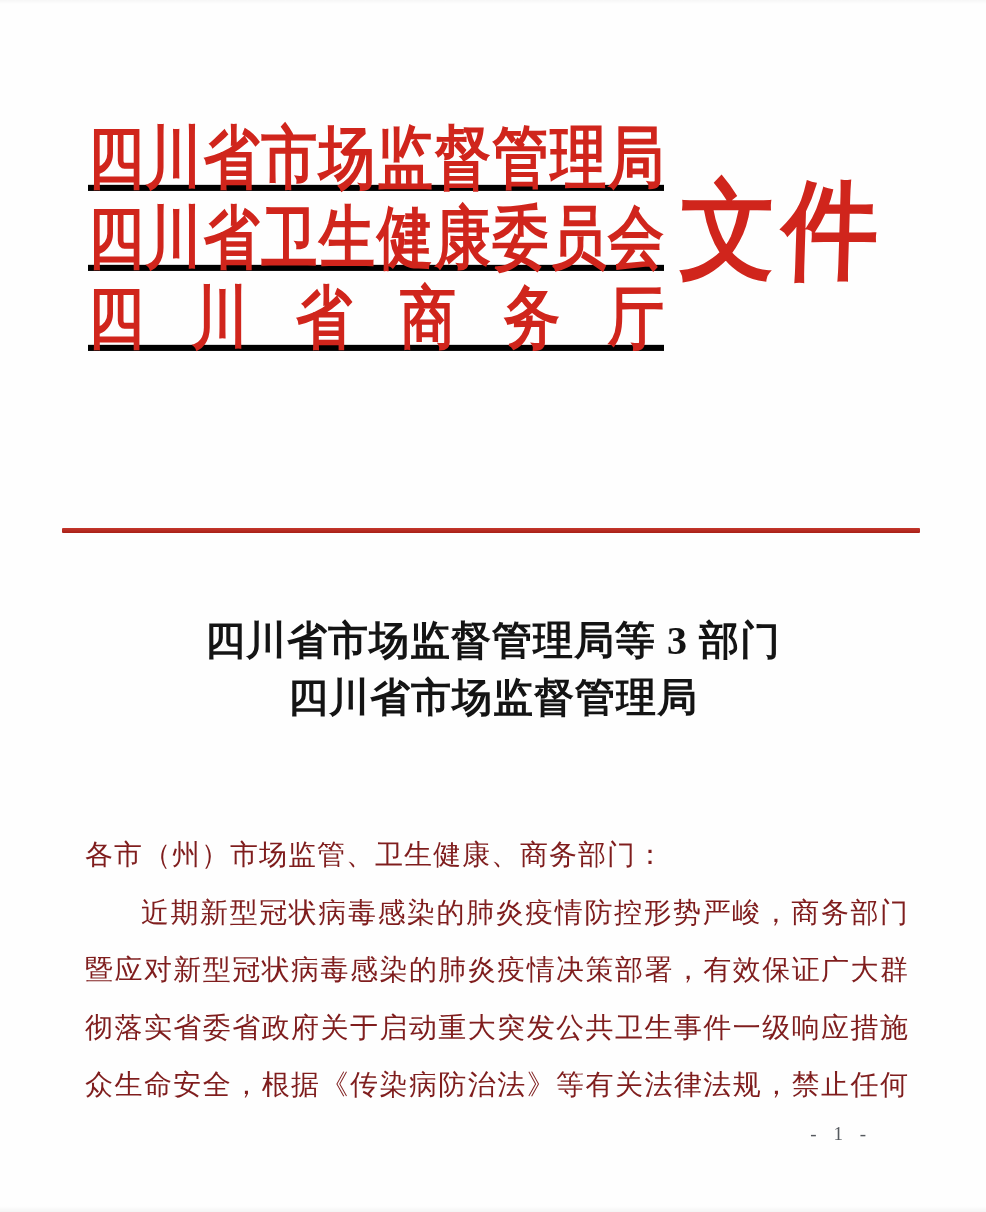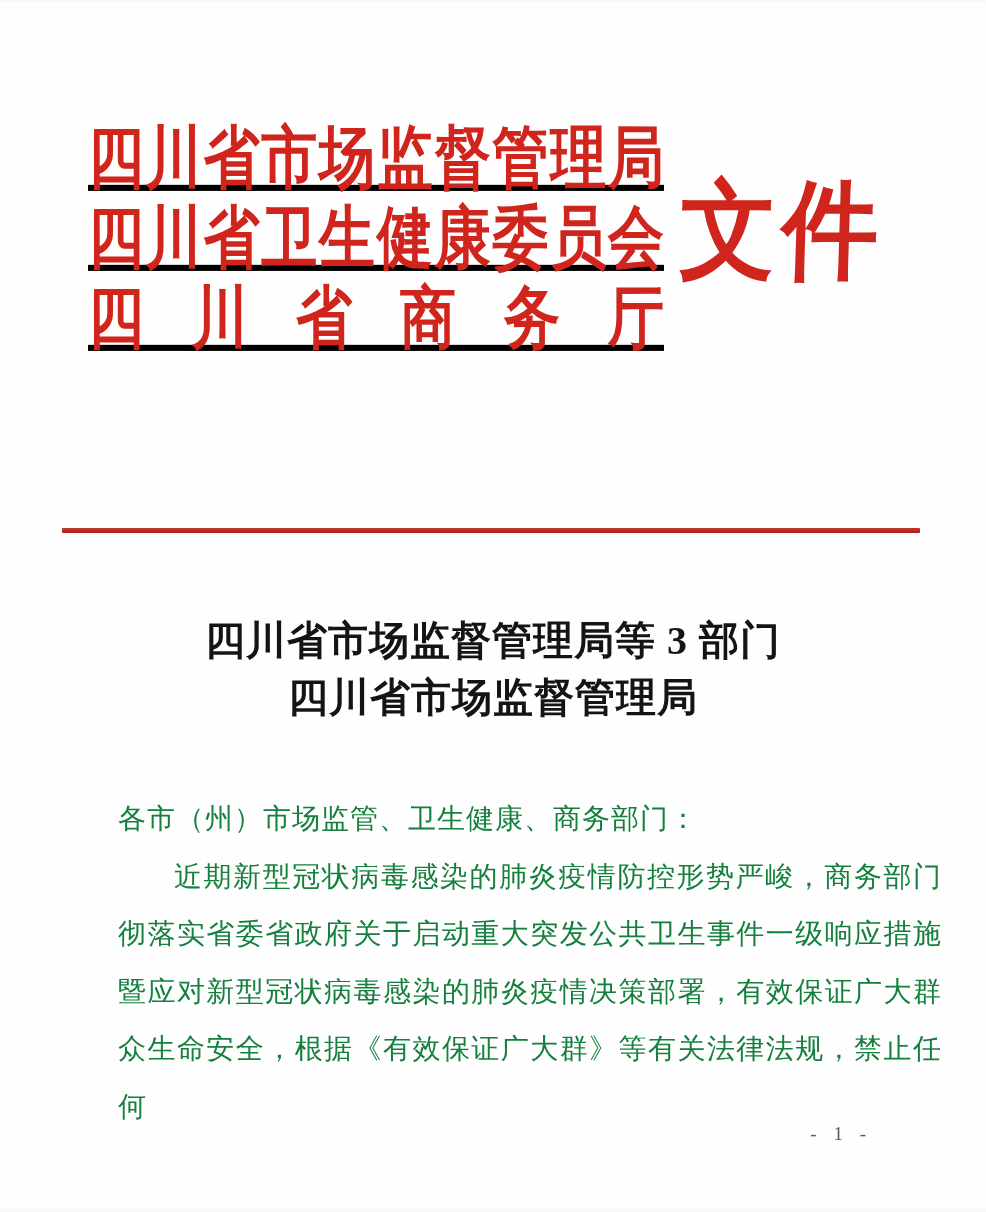--- a/index.html
+++ b/index.html
@@ -91,28 +91,27 @@
     color: #141414;
     font-weight: bold;
     font-size: 40px;
     line-height: 57px;
     letter-spacing: 1px;
   }
 
   
   .body-block {
     position: absolute;
-    top: 790px;
+    top: 826px;
     left: 85px;
     width: 824px;
     font-size: 28px;
     line-height: 57.5px;
-    color: #15803d;
+    color: #7f1d1d;
     letter-spacing: 1px;
-    margin-left: 33px;
   }
   .body-line {
     white-space: nowrap;
   }
   .body-line.justify {
     white-space: normal;
     text-align: justify;
     text-align-last: justify;
   }
   .body-line.indent {
@@ -162,21 +161,21 @@
   <div class="red-rule"></div>
 
   <div class="title">
     <div>四川省市场监督管理局等 3 部门</div>
     <div>四川省市场监督管理局</div>
   </div>
 
   <div class="body-block">
     <div class="body-line">各市（州）市场监管、卫生健康、商务部门：</div>
     <div class="body-line justify indent">近期新型冠状病毒感染的肺炎疫情防控形势严峻，商务部门</div>
+    <div class="body-line justify">暨应对新型冠状病毒感染的肺炎疫情决策部署，有效保证广大群</div>
     <div class="body-line justify">彻落实省委省政府关于启动重大突发公共卫生事件一级响应措施</div>
-    <div class="body-line justify">暨应对新型冠状病毒感染的肺炎疫情决策部署，有效保证广大群</div>
-    <div class="body-line justify">众生命安全，根据《有效保证广大群》等有关法律法规，禁止任何</div>
+    <div class="body-line justify">众生命安全，根据《传染病防治法》等有关法律法规，禁止任何</div>
   </div>
 
   <div class="page-number">- 1 -</div>
 
   <div class="scan-shade-bottom"></div>
 </div>
 
 </body></html>

